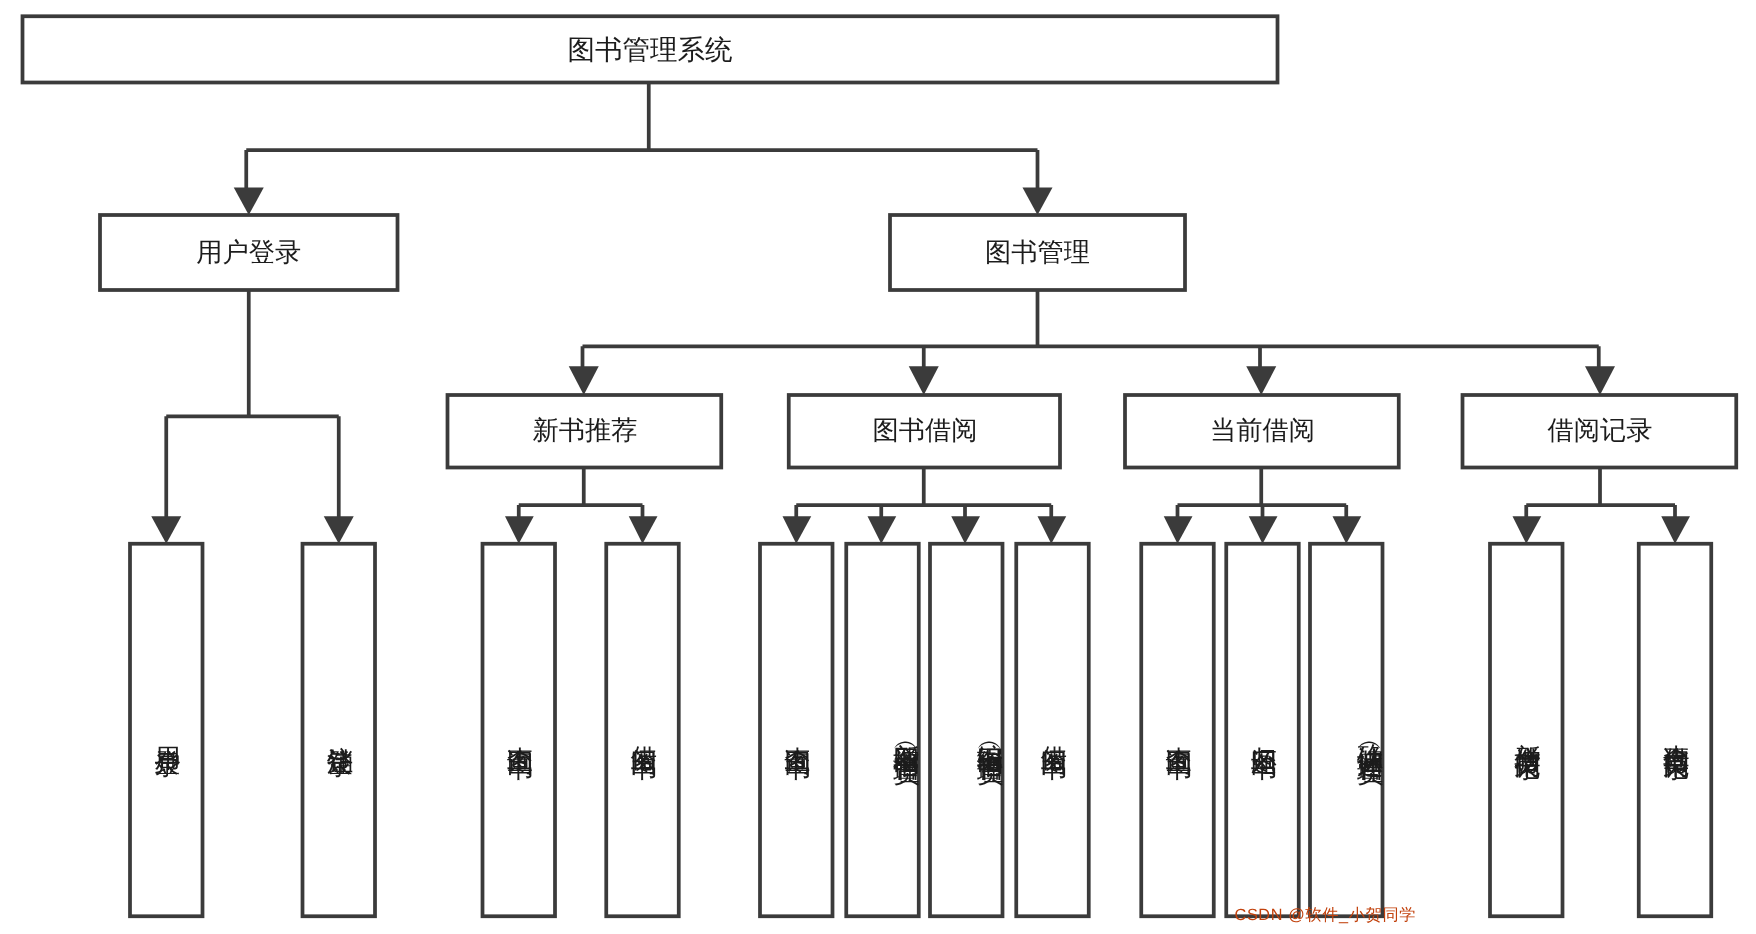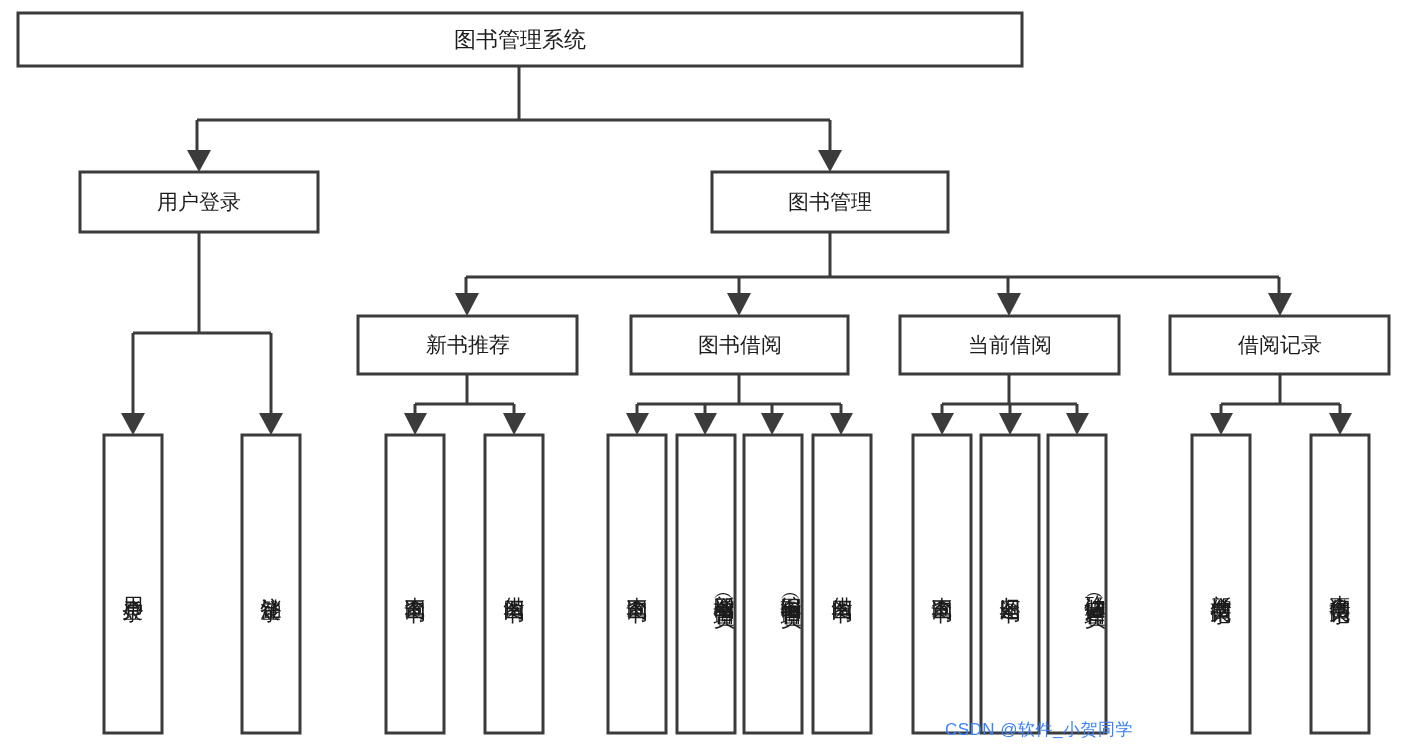--- a/index.html
+++ b/index.html
@@ -68,22 +68,22 @@
     justify-content: center;
     text-align: center;
     white-space: nowrap;
     pointer-events: none;
   }
   .watermark {
     position: absolute;
     right: 8px;
     bottom: 6px;
     font-family: "Liberation Sans", "DejaVu Sans", sans-serif;
-    font-size: 17px;
-    color: #3b82f6;
+    font-size: 13px;
+    color: #c2410c;
     letter-spacing: 0.5px;
     white-space: nowrap;
     text-align: center;
   }
 </style>
 </head>
 <body>
 
 <div id="diagram-root">
 

